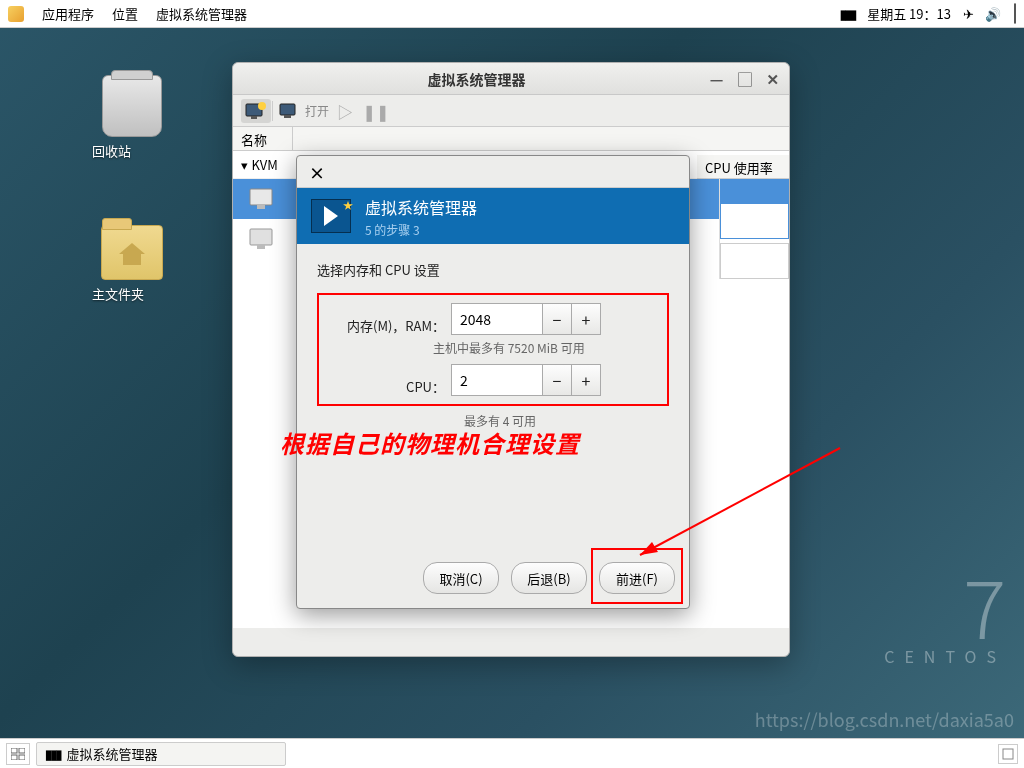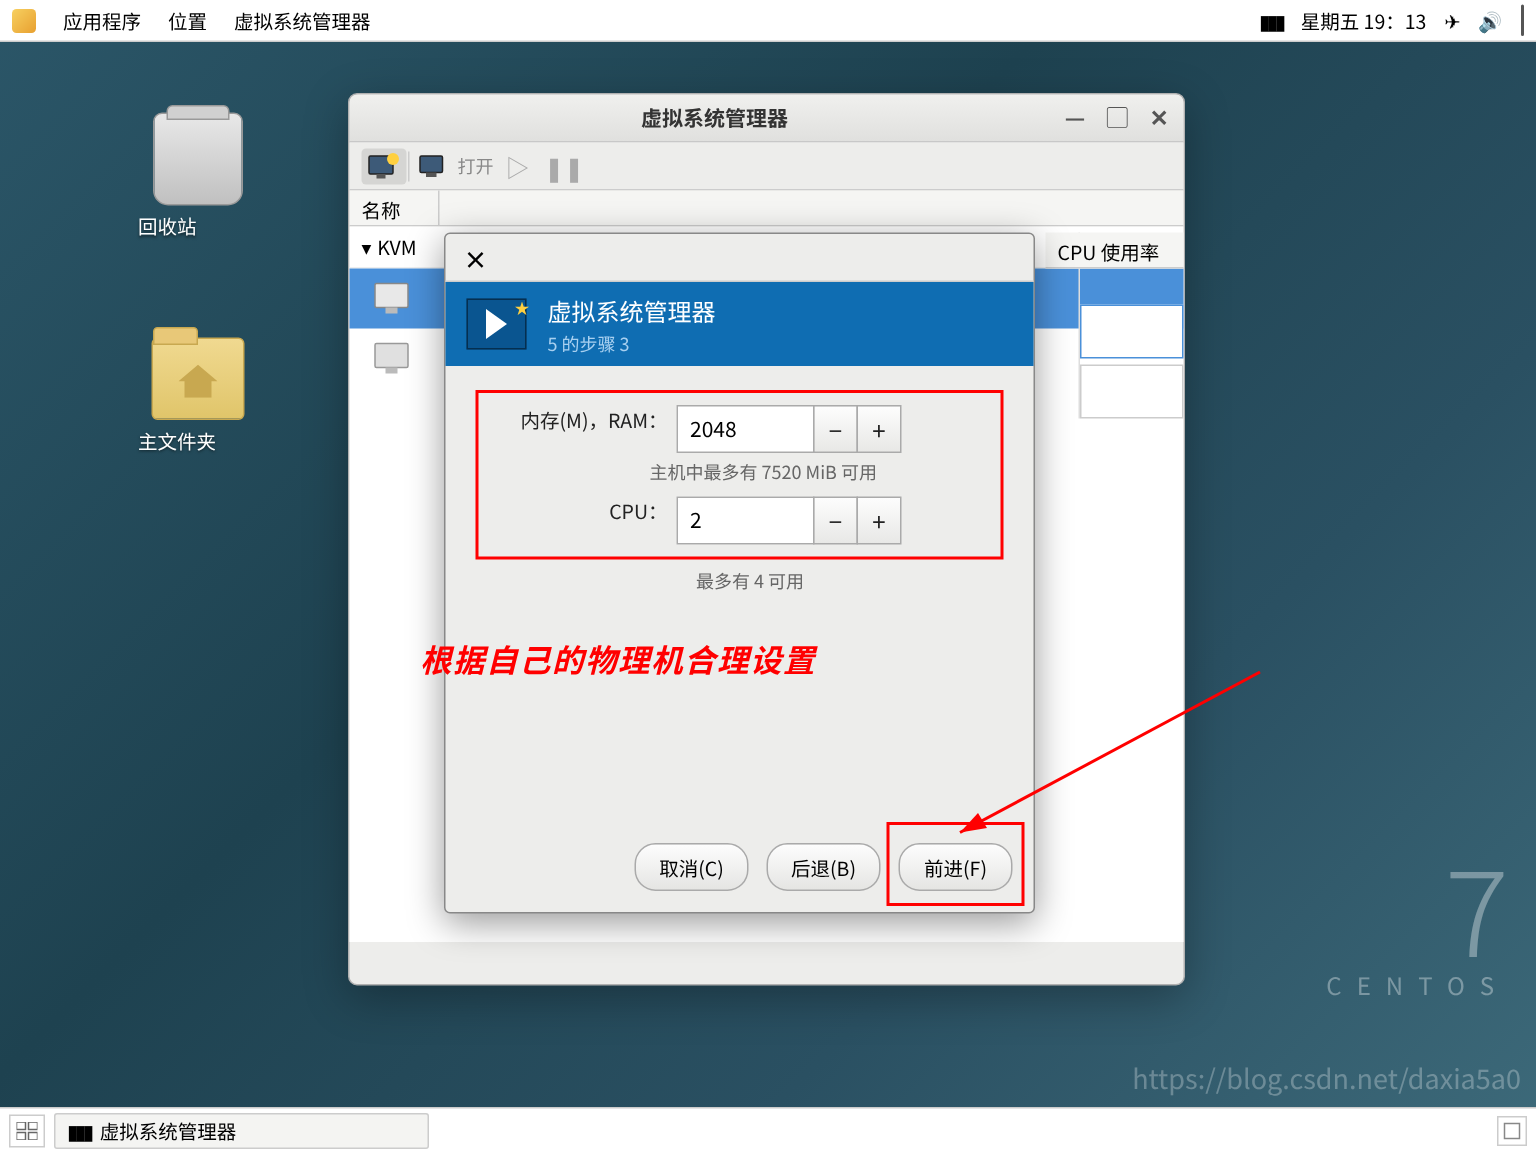--- a/index.html
+++ b/index.html
@@ -53,29 +53,29 @@
     .dlg-close { font-size: 16px; cursor: pointer; font-weight: bold; }
     .dlg-header { height: 56px; background: #0f6db2; color: #fff; display: flex; align-items: center; padding: 0 14px; gap: 14px; }
     .dlg-header-icon { width: 40px; height: 34px; background: #0a5590; border: 1px solid #052f50; position: relative; }
     .dlg-header-icon::before { content: ""; position: absolute; top: 6px; left: 12px; border-left: 14px solid #fff; border-top: 10px solid transparent; border-bottom: 10px solid transparent; }
     .dlg-header-icon .star { position: absolute; right: -3px; top: -3px; color: #ffd040; font-size: 10px; }
     .dlg-header-txt .t1 { font-size: 16px; }
     .dlg-header-txt .t2 { font-size: 12px; color: #a8d0f0; margin-top: 2px; }
     .dlg-body { padding: 16px 20px; font-size: 13px; color: #222; position: relative; }
     .dlg-section-label { margin-bottom: 14px; }
     .red-box1 { border: 2px solid #ff0000; padding: 8px 10px 4px; margin-bottom: 6px; }
-    .form-row { display: flex; align-items: flex-start; margin-bottom: 4px; }
+    .form-row { display: flex; align-items: flex-end; margin-bottom: 4px; }
     .form-label { width: 122px; text-align: right; padding-right: 6px; }
     .spinner { display: flex; }
     .spinner-input { width: 92px; height: 32px; border: 1px solid #aaa; padding: 0 8px; font-size: 14px; background: #fff; }
     .spinner-btn { width: 30px; height: 32px; border: 1px solid #aaa; background: linear-gradient(#fdfdfd, #e8e8e6); margin-left: -1px; font-size: 16px; cursor: pointer; display: flex; align-items: center; justify-content: center; }
     .hint-text { font-size: 12px; color: #666; margin-left: 104px; margin-bottom: 8px; }
     .hint-text2 { font-size: 12px; color: #666; margin-left: 147px; }
     
-    .annotation { position: absolute; top: 425px; left: 280px; font-size: 21px; font-weight: bold; font-style: italic; color: #ff0000; z-index: 20; letter-spacing: 1px; }
+    .annotation { position: absolute; top: 425px; left: 280px; font-size: 24px; font-weight: bold; font-style: italic; color: #ff0000; z-index: 20; letter-spacing: 1px; }
     .arrow-line { position: absolute; z-index: 20; pointer-events: none; }
     
     .dlg-footer { position: absolute; bottom: 14px; right: 14px; display: flex; gap: 12px; }
     .dlg-btn { min-width: 76px; height: 32px; border: 1px solid #aaa; background: linear-gradient(#fdfdfd, #e5e5e3); border-radius: 14px; font-size: 13px; cursor: pointer; padding: 0 10px; }
     .red-box2 { position: absolute; border: 2px solid #ff0000; width: 92px; height: 56px; bottom: 4px; right: 6px; z-index: 15; pointer-events: none; }
     
     
     .centos-logo { position: absolute; right: 18px; bottom: 100px; text-align: right; color: rgba(255,255,255,0.35); }
     .centos-7 { font-size: 80px; font-weight: 200; line-height: 1; }
     .centos-txt { font-size: 16px; letter-spacing: 10px; }
@@ -179,20 +179,21 @@
   <div class="dlg-header">
     <div class="dlg-header-icon">
         <span class="star">★</span>
       </div>
     <div class="dlg-header-txt">
       <div class="t1">虚拟系统管理器</div>
       <div class="t2">5 的步骤 3</div>
     </div>
   </div>
   <div class="dlg-body">
+    <div class="dlg-section-label">选择内存和 CPU 设置</div>
     <div class="red-box1">
       <div class="form-row">
         <div class="form-label">内存(M)，RAM：</div>
         <div class="spinner">
           <input class="spinner-input" value="2048" style="">
           <div class="spinner-btn">−</div>
           <div class="spinner-btn">+</div>
         </div>
       </div>
       <div class="hint-text">主机中最多有 7520 MiB 可用</div>

